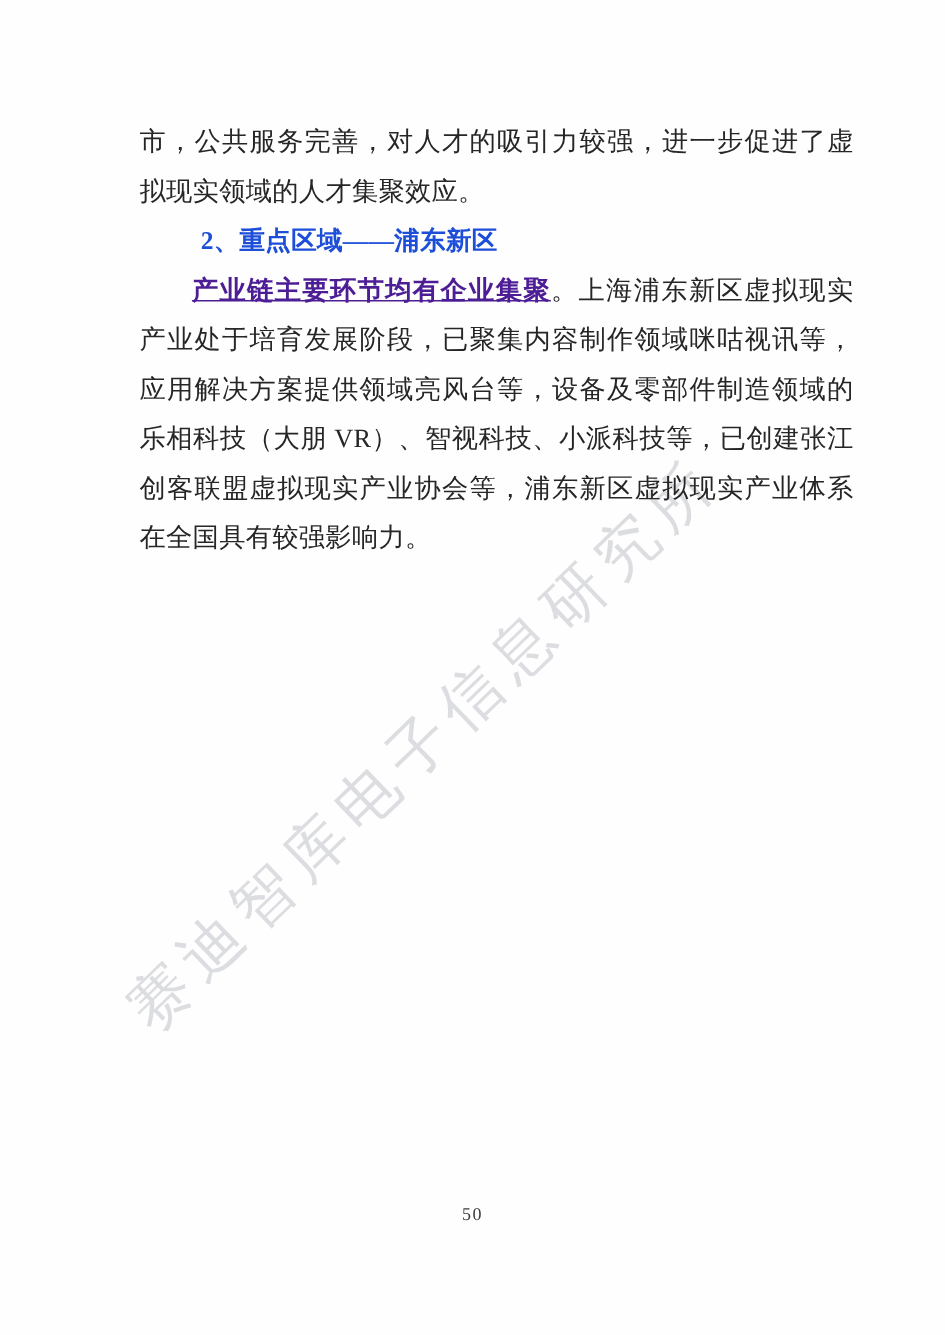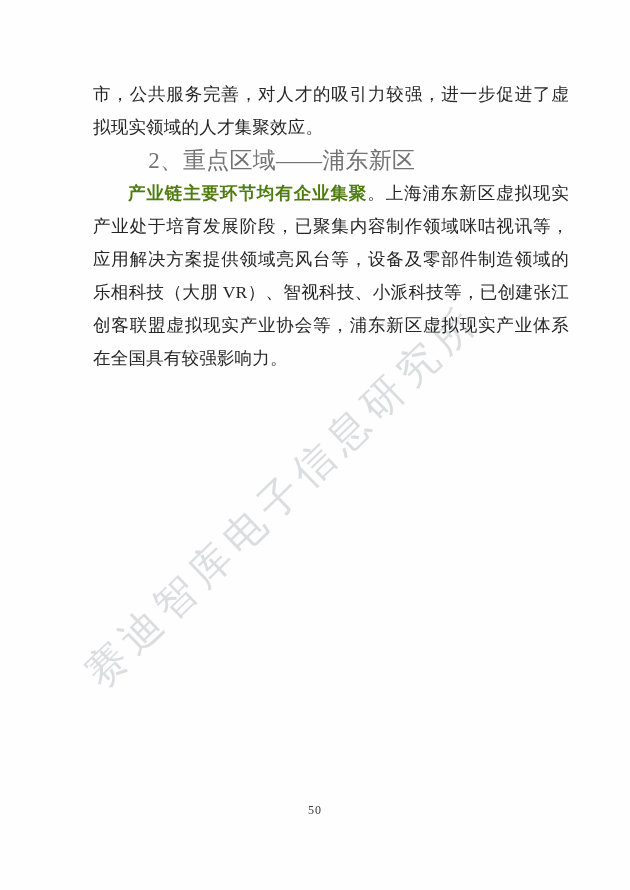--- a/index.html
+++ b/index.html
@@ -34,27 +34,27 @@
     padding: 78px 61px 0 93px;
     font-size: 17.5px;
     line-height: 33px;
     color: #262626;
     text-align: justify;
     letter-spacing: 0.2px;
   }
   .para { text-indent: 2em; }
   .para.continuation { text-indent: 0; }
   .heading {
-    font-size: 23px;
-    font-weight: 400;
-    color: #737373;
+    font-size: 17px;
+    font-weight: 700;
+    color: #1d4ed8;
     text-indent: 2.4em;
     line-height: 33px;
   }
-  .lead { font-weight: 700; color: #4d7c0f; }
+  .lead { font-weight: 700; color: #4c1d95; text-decoration: underline; }
   .footer {
     position: absolute;
     left: 0;
     top: 800px;
     width: 100%;
     text-align: center;
     z-index: 1;
   }
   .pagenum {
     font-size: 12px;

